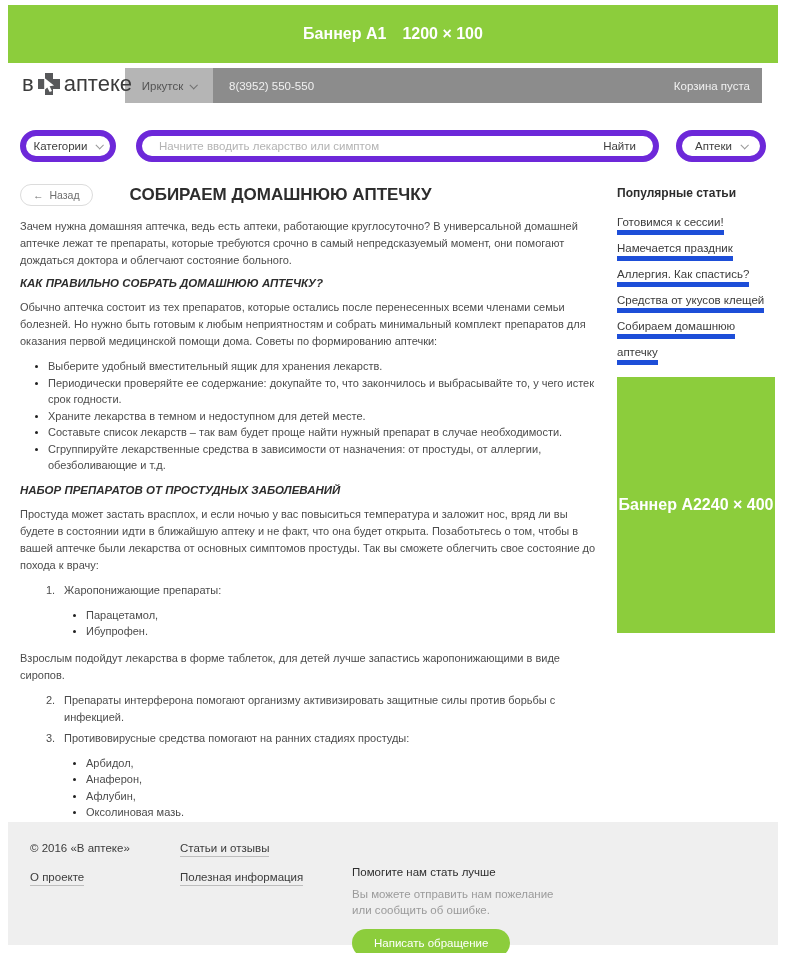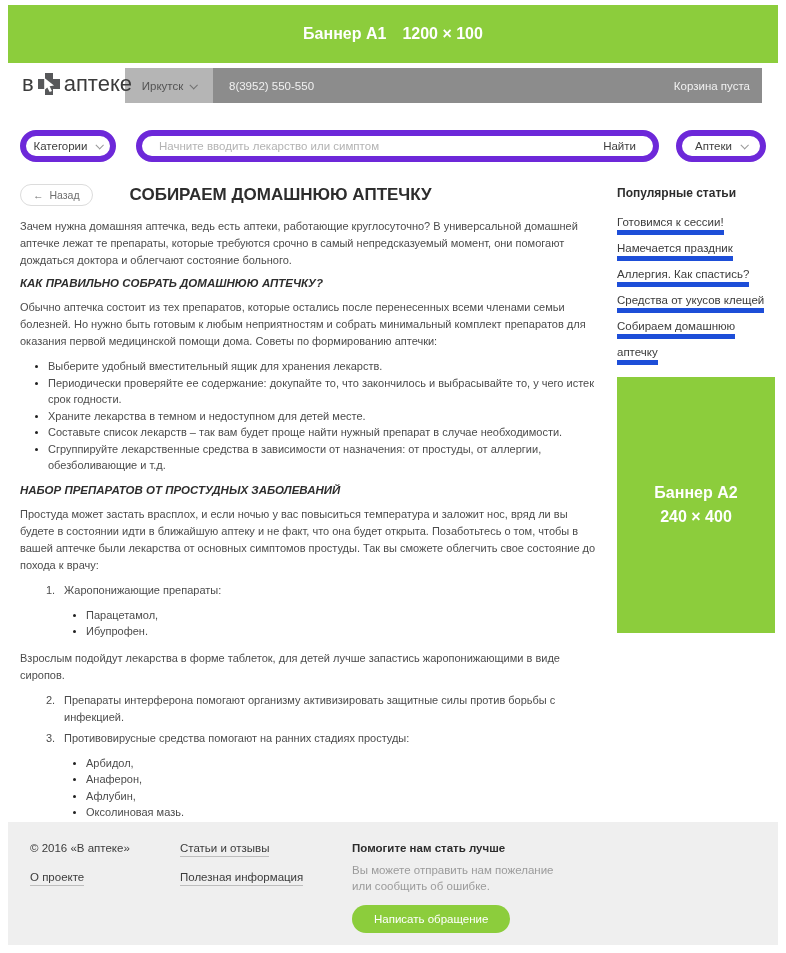--- a/index.html
+++ b/index.html
@@ -46,28 +46,28 @@
   ul.drugs { margin:8px 0 10px; padding-left:66px; }
   ul.drugs li { font-size:11px; color:#4c4c4c; line-height:16.5px; }
   ul.drugs li::marker { color:#222; font-size:10px; }
   .note { margin:10px 0 10px; }
 
   
   .sidebar { width:158px; margin-left:auto; flex:none; }
   .side-title { font-size:12px; font-weight:bold; color:#2d2d2d; margin:2px 0 9px; }
   .side-link { display:block; font-size:11.5px; color:#3c3c3c; line-height:26px; text-decoration:none; cursor:pointer; }
   .side-link span { border-bottom:5px solid #1d4ed8; padding-bottom:2px; }
-  .banner-a2 { margin-top:12px; height:256px; background:#8ccd3c; color:#fff; font-weight:bold; font-size:16px; line-height:24px; display:flex; flex-direction:column; align-items:center; justify-content:center; }
+  .banner-a2 { margin-top:12px; height:256px; background:#8ccd3c; color:#fff; font-weight:bold; font-size:16px; line-height:24px; display:flex; align-items:center; justify-content:center; }
 
   
   .footer { height:123px; background:#efefef; flex:none; display:flex; padding:20px 20px 0 22px; font-size:11.5px; }
   .fc1 { width:150px; } .fc2 { width:153px; } .fc3 { width:172px; } .fc4 { flex:1; }
   .fitem { display:block; color:#3c3c3c; margin-bottom:17px; text-decoration:none; }
   .fitem.link span { border-bottom:1px solid #bdbdbd; padding-bottom:2px; cursor:pointer; }
-  .f4-title { font-weight:bold; color:#2d2d2d; margin-bottom:8px; }
+  .f4-title { font-weight:normal; color:#2d2d2d; margin-bottom:8px;margin-top:24px; }
   .f4-text { color:#9b9b9b; line-height:16px; width:215px; }
   .fbtn { margin-top:11px; height:28px; border:none; border-radius:14px; background:#8ccd3c; color:#fff; font-size:11.5px; padding:0 22px; font-family:"Liberation Sans", sans-serif; cursor:pointer; }
 </style>
 </head>
 <body>
 
 <div class="frame">
 
   <div class="banner-a1">
     <span>Баннер А1</span>

